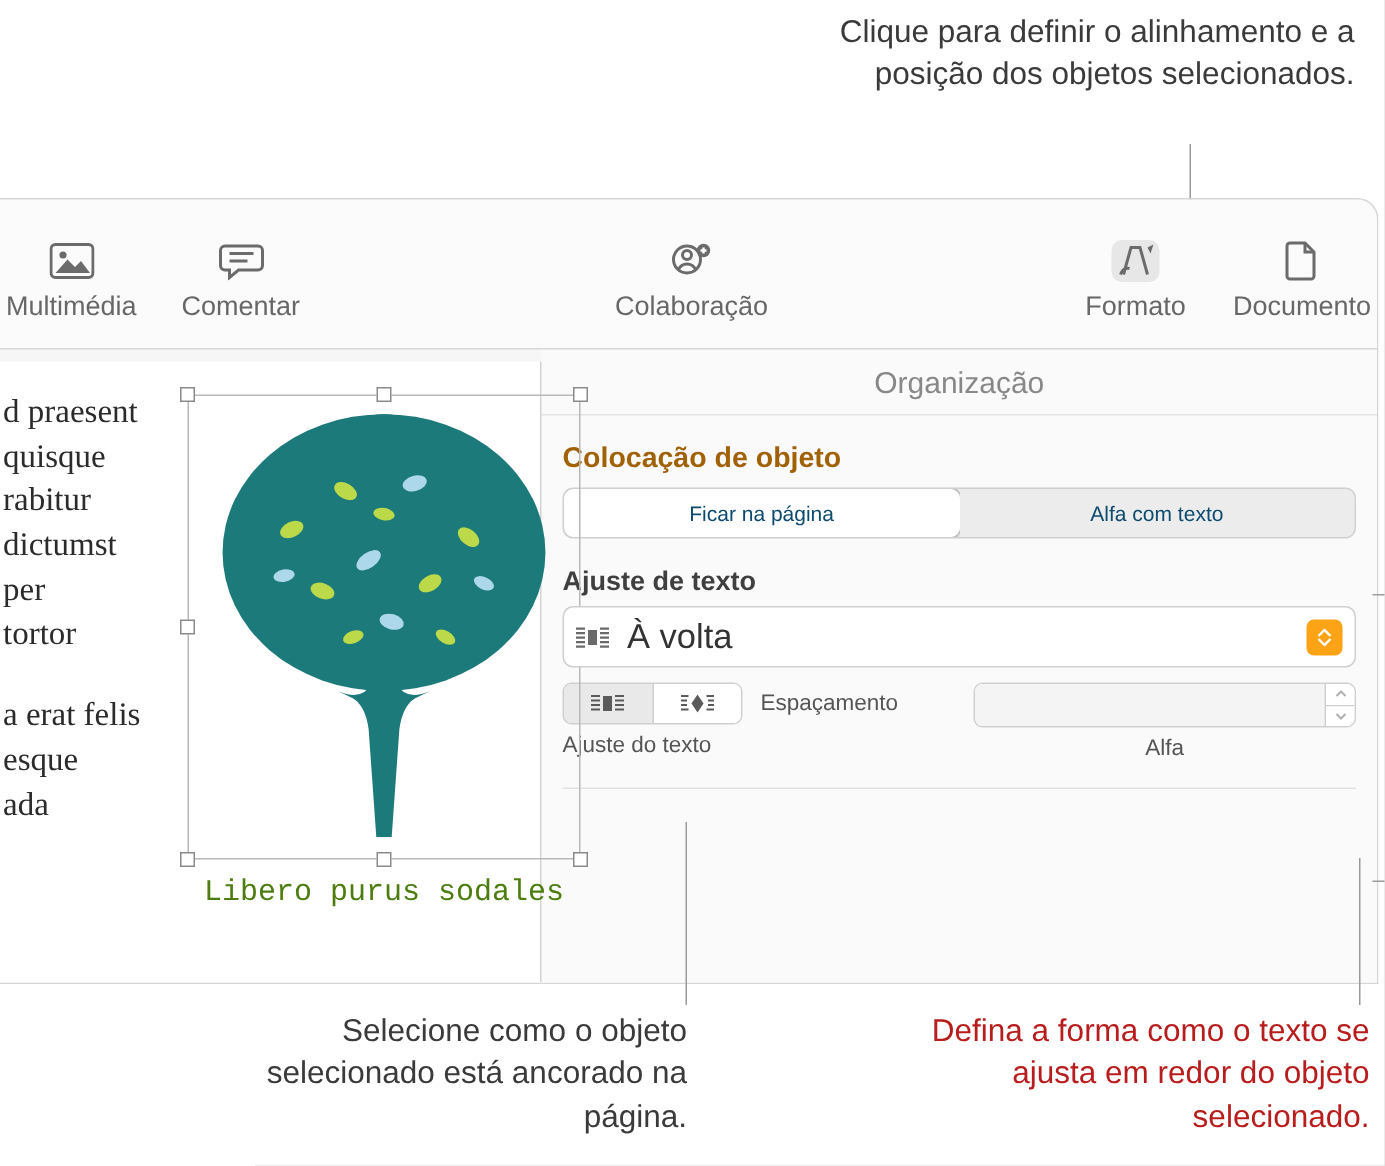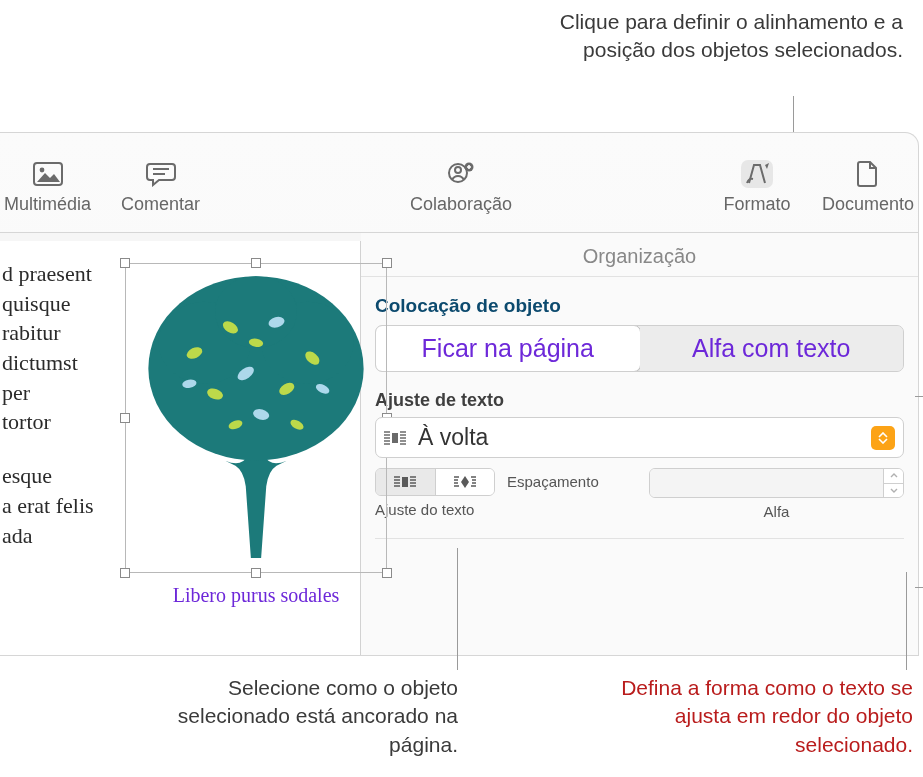--- a/index.html
+++ b/index.html
@@ -147,23 +147,23 @@
     .tree-svg {
       position: absolute;
       inset: 8px;
     }
     .image-caption {
       position: absolute;
       bottom: -34px;
       left: 0;
       right: 0;
       text-align: center;
-      font-family: Liberation Serif, serif;
+      font-family: Liberation Mono, monospace;
       font-size: 20px;
-      color: #6d28d9;
+      color: #4d7c0f;
     }
 
     
     .inspector {
       flex: 1;
       background: #fafafa;
       display: flex;
       flex-direction: column;
     }
     .inspector-header {
@@ -173,38 +173,38 @@
       color: #888;
       border-bottom: 1px solid #e2e2e2;
     }
     .inspector-body {
       padding: 18px 14px 10px;
       font-size: 18px;
     }
     .section-label {
       font-size: 19px;
       font-weight: 600;
-      color: #0c4a6e;
+      color: #a16207;
       margin-bottom: 8px;
     }
     .seg-control {
       display: flex;
       width: 100%;
       border: 1px solid #cfcfcf;
       border-radius: 7px;
       overflow: hidden;
       background: #ececec;
       margin-bottom: 18px;
     }
     .seg-btn {
       flex: 1;
       text-align: center;
       padding: 8px 0;
-      font-size: 25px;
-      color: #6d28d9;
+      font-size: 14px;
+      color: #0c4a6e;
       background: #ececec;
       border: none;
     }
     .seg-btn.active {
       background: #fff;
       border: 1px solid #bdbdbd;
       border-radius: 7px;
       margin: -1px;
       box-shadow: 0 1px 1px rgba(0,0,0,0.06);
     }
@@ -445,22 +445,22 @@
         <div class="para-lines-top">
           <div class="para-line">d praesent</div>
           <div class="para-line">quisque</div>
           <div class="para-line">rabitur</div>
           <div class="para-line">dictumst</div>
           <div class="para-line">per</div>
           <div class="para-line">tortor</div>
         </div>
 
         <div class="para-lines-bottom">
+          <div class="para-line">a erat felis</div>
           <div class="para-line">esque</div>
-          <div class="para-line">a erat felis</div>
           <div class="para-line">ada</div>
         </div>
 
         <div class="selected-image">
           <div class="sel-box"></div>
           <svg class="tree-svg" viewBox="0 0 240 280">
 
             <path d="M115 280 L110 210 Q108 195 100 190 L90 185 Q106 192 112 180 L115 150 L125 150 L128 180 Q134 192 150 185 L140 190 Q132 195 130 210 L125 280 Z" fill="#1c7a7a"></path>
 
             <ellipse cx="120" cy="95" rx="105" ry="90" fill="#1c7a7a"></ellipse>

